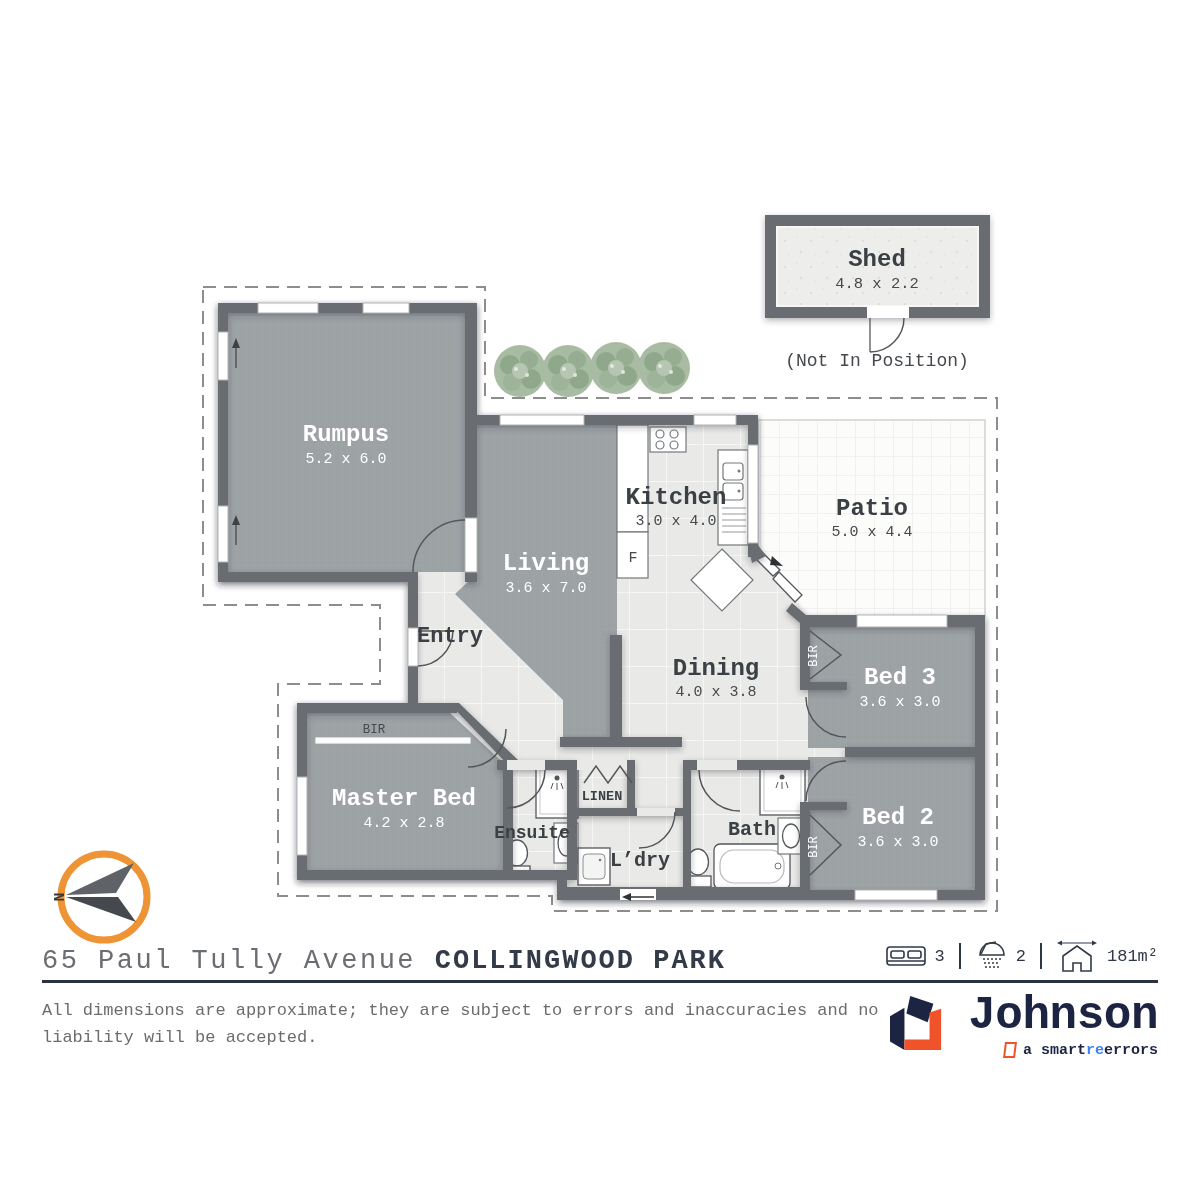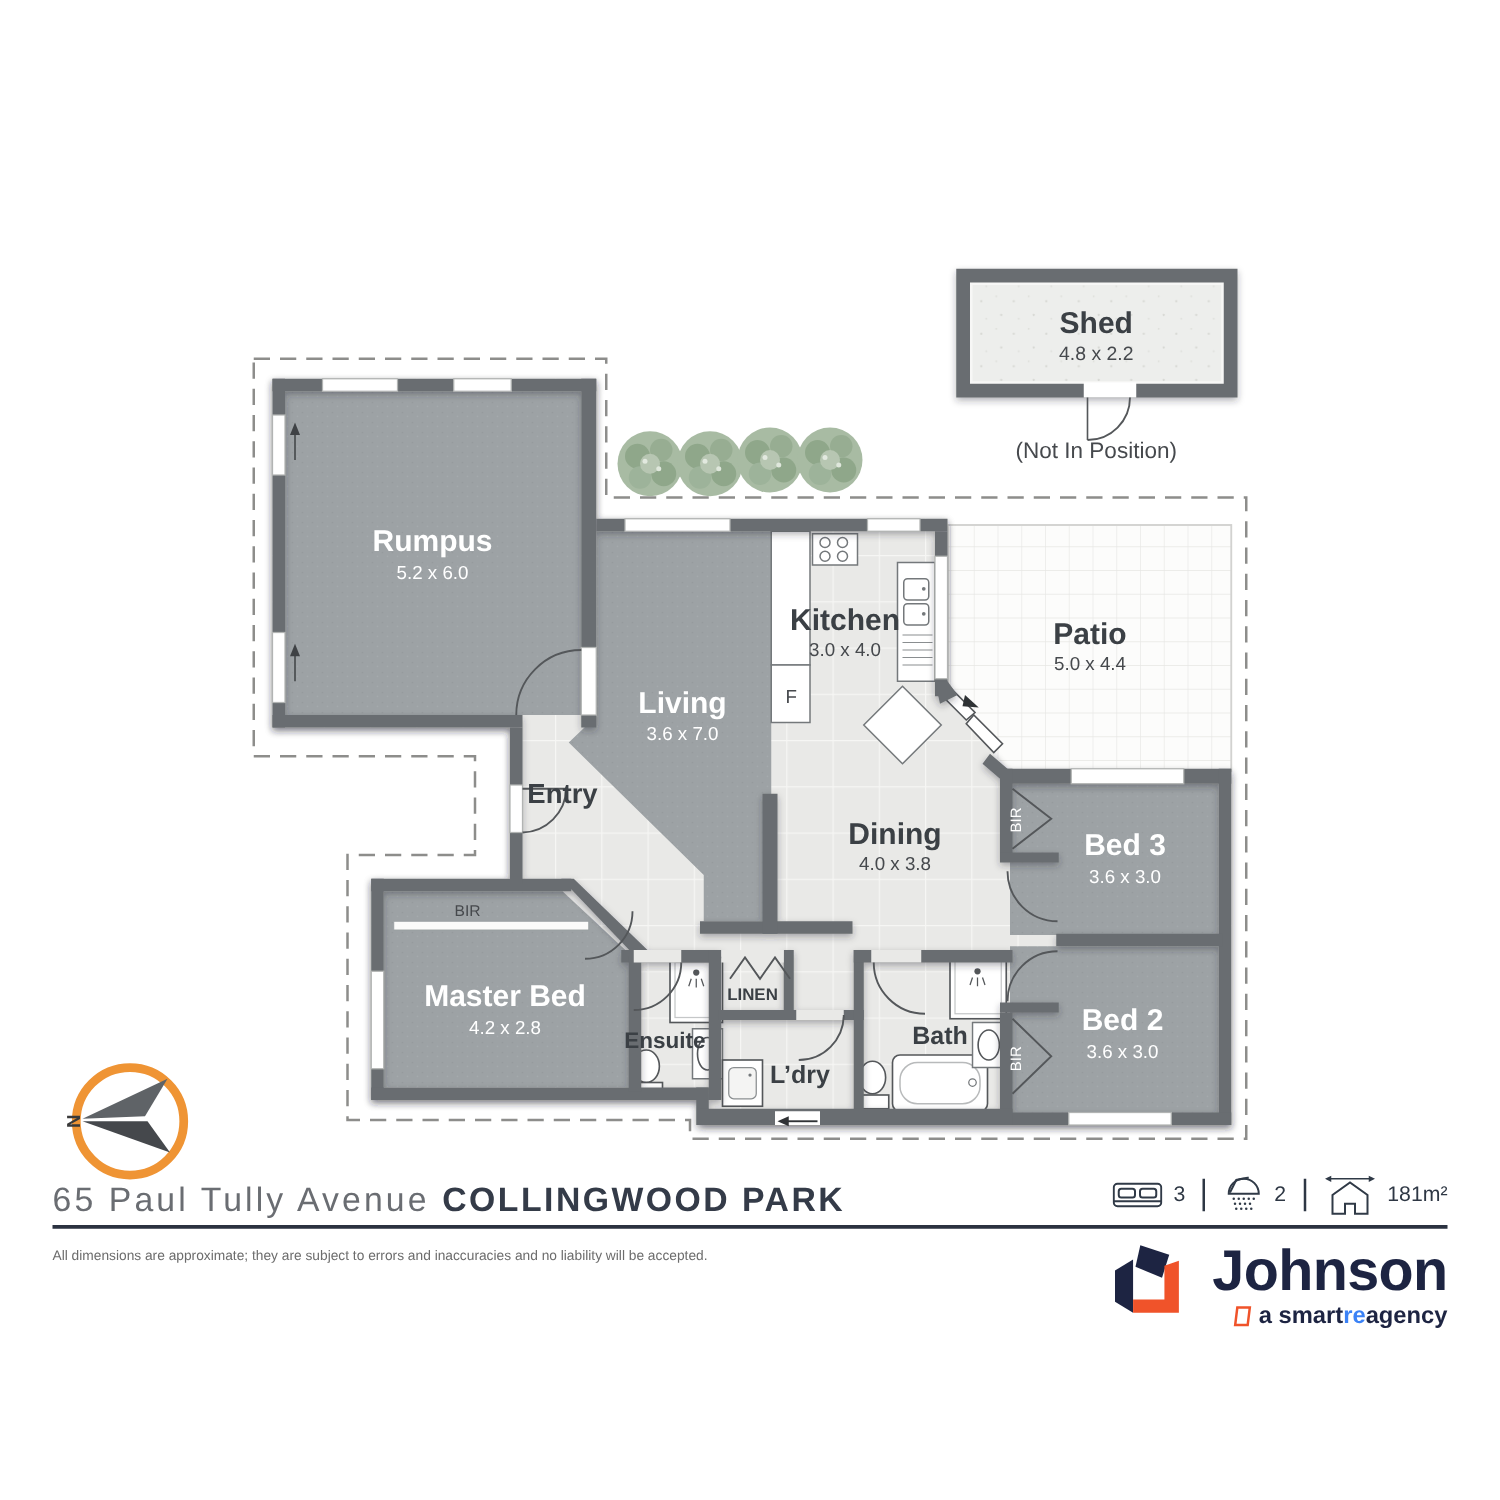--- a/index.html
+++ b/index.html
@@ -1,17 +1,17 @@
 <!DOCTYPE html>
 <html><head>
 <meta charset="utf-8">
 <style>
   html,body{margin:0;padding:0;background:#ffffff;}
   .page{position:relative;width:1200px;height:1200px;background:#fff;overflow:hidden;
-        font-family:Liberation Sans, sans-serif;}
+        font-family:Liberation Mono, monospace;}
   .plan-svg{position:absolute;left:0;top:0;}
   
   .w{fill:#696d71;}
   .win{fill:#ffffff;stroke:#b2b4b3;stroke-width:1;}
   .gapfloor{fill:#e9e9e7;}
   .fix{fill:#ffffff;stroke:#74787b;stroke-width:1.2;}
   .fixd{fill:#ffffff;stroke:#54575a;stroke-width:1.3;}
   .arc{fill:none;stroke:#54575a;stroke-width:1.5;}
   .bifold{fill:none;stroke:#54575a;stroke-width:1.5;}
   .lblW{fill:#ffffff;text-anchor:middle;font-weight:bold;}
@@ -20,25 +20,25 @@
   .lblDs{fill:#46494d;text-anchor:middle;}
   
   .footer{position:absolute;left:42px;right:42px;top:936px;}
   .addr-row{display:flex;justify-content:space-between;align-items:flex-end;height:40px;}
   .address{font-size:27px;color:#6a6d72;letter-spacing:2.5px;white-space:nowrap;text-align:right;}
   .address .suburb{font-weight:bold;color:#343b48;letter-spacing:2px;}
   .stats{display:flex;align-items:center;gap:9px;color:#2e3744;font-size:17px;padding-bottom:4px;}
   .stats .sep{width:2px;height:26px;background:#2e3744;margin:0 5px;}
   .rule{border-top:3px solid #2b3240;margin-top:4px;}
   .bottom-row{display:flex;justify-content:space-between;align-items:flex-start;margin-top:14px;}
-  .disclaimer{font-size:11px;color:#6c6c6c;line-height:1.6;}
+  .disclaimer{font-size:17px;color:#6c6c6c;line-height:1.6;}
   .brand{display:flex;align-items:flex-start;gap:24px;margin-top:-2px;}
   .brand-text{display:flex;flex-direction:column;align-items:flex-end;}
   .brand-name{font-size:46px;font-weight:bold;color:#1d2442;line-height:0.95;letter-spacing:-0.5px;}
-  .tagline{display:flex;align-items:center;font-size:19px;font-weight:bold;color:#1d2442;margin-top:3px;}
+  .tagline{display:flex;align-items:center;font-size:15px;font-weight:bold;color:#1d2442;margin-top:3px;}
   .tagline .door{display:inline-block;width:8px;height:12px;border:2.5px solid #f0532a;
                  transform:skewX(-7deg);margin-right:7px;}
   .tagline .accent{color:#3b82f6;}
 </style>
 </head>
 <body>
 
 <div class="page">
 
 <svg class="plan-svg" width="1200" height="944" viewBox="0 0 1200 944">
@@ -360,20 +360,20 @@
         <polygon points="21,0 45,8 39,27 17,18" fill="#1d2442"></polygon>
         <polygon points="0,21 15,12 15,56 0,47" fill="#1d2442"></polygon>
         <polygon points="15,56 53,56 53,13 41,17 41,45 15,45" fill="#f0532a"></polygon>
       </svg>
       <div class="brand-text">
         <div class="brand-name">Johnson</div>
         <div class="tagline">
           <span class="door"></span>
           <span>a smart</span>
               <span class="accent">re</span>
-              <span> agency</span>
+              <span> errors</span>
         </div>
       </div>
     </div>
   </div>
 </div>
 
 </div>
 
 </body></html>

